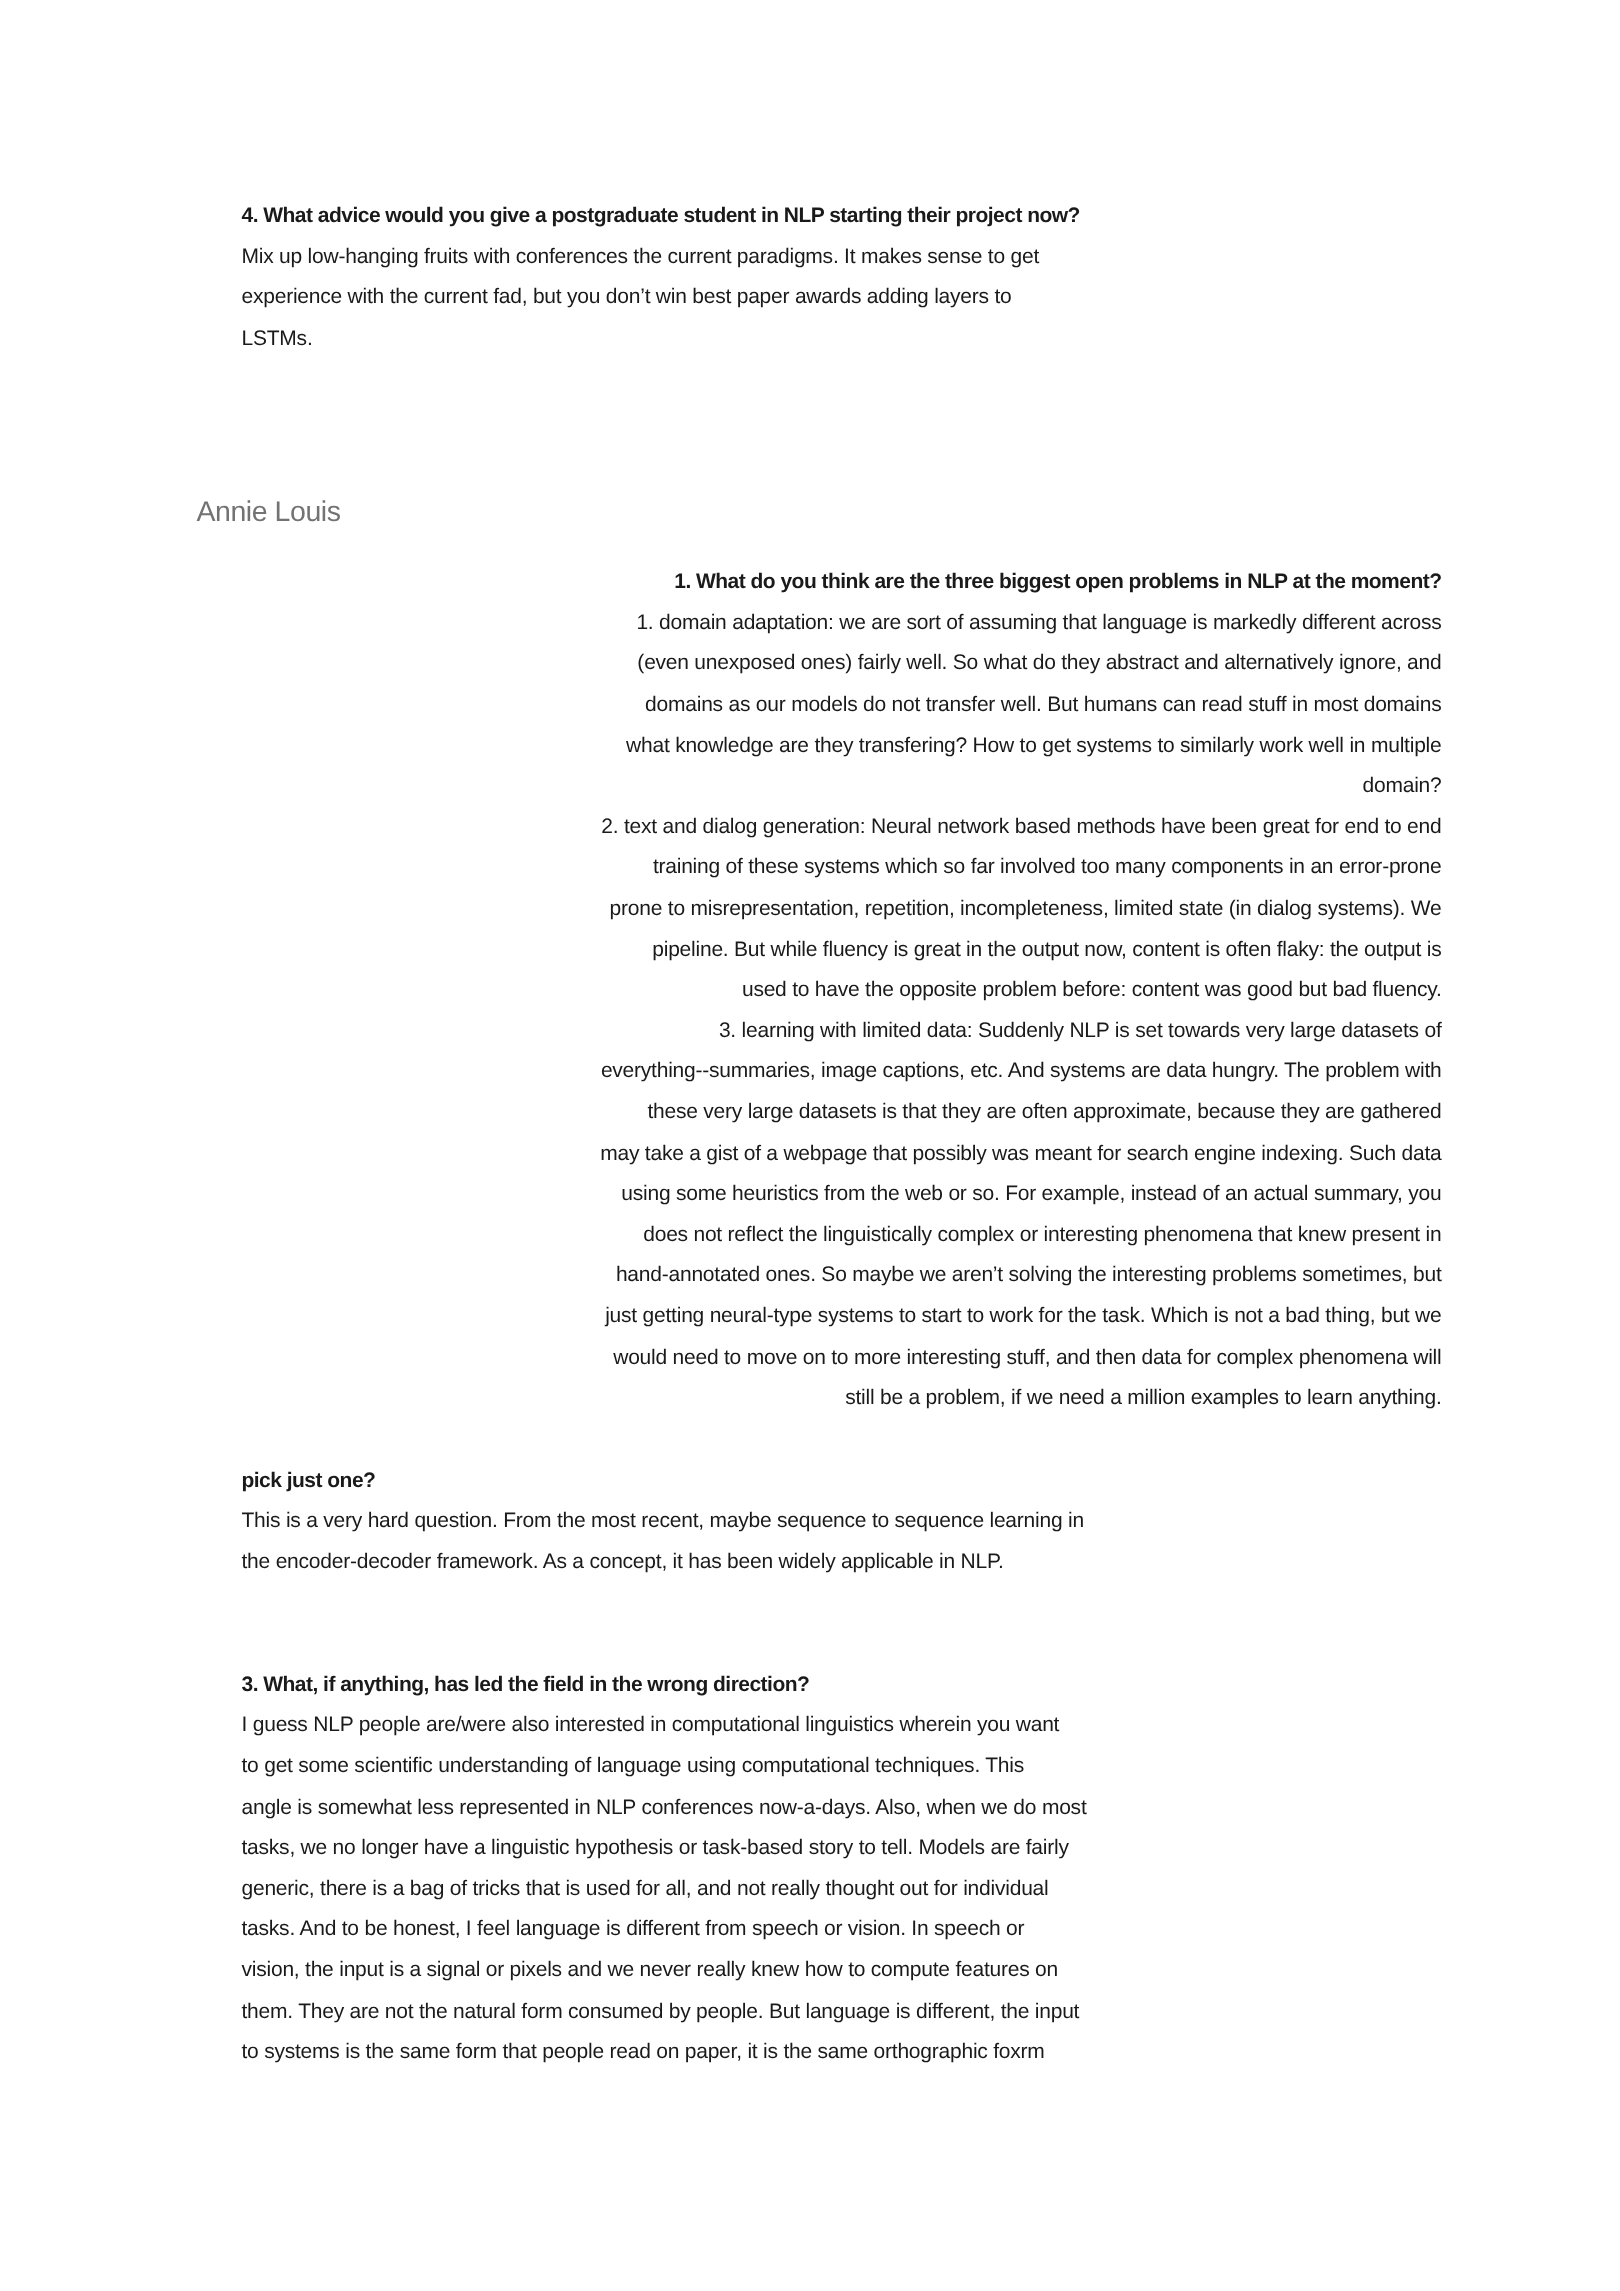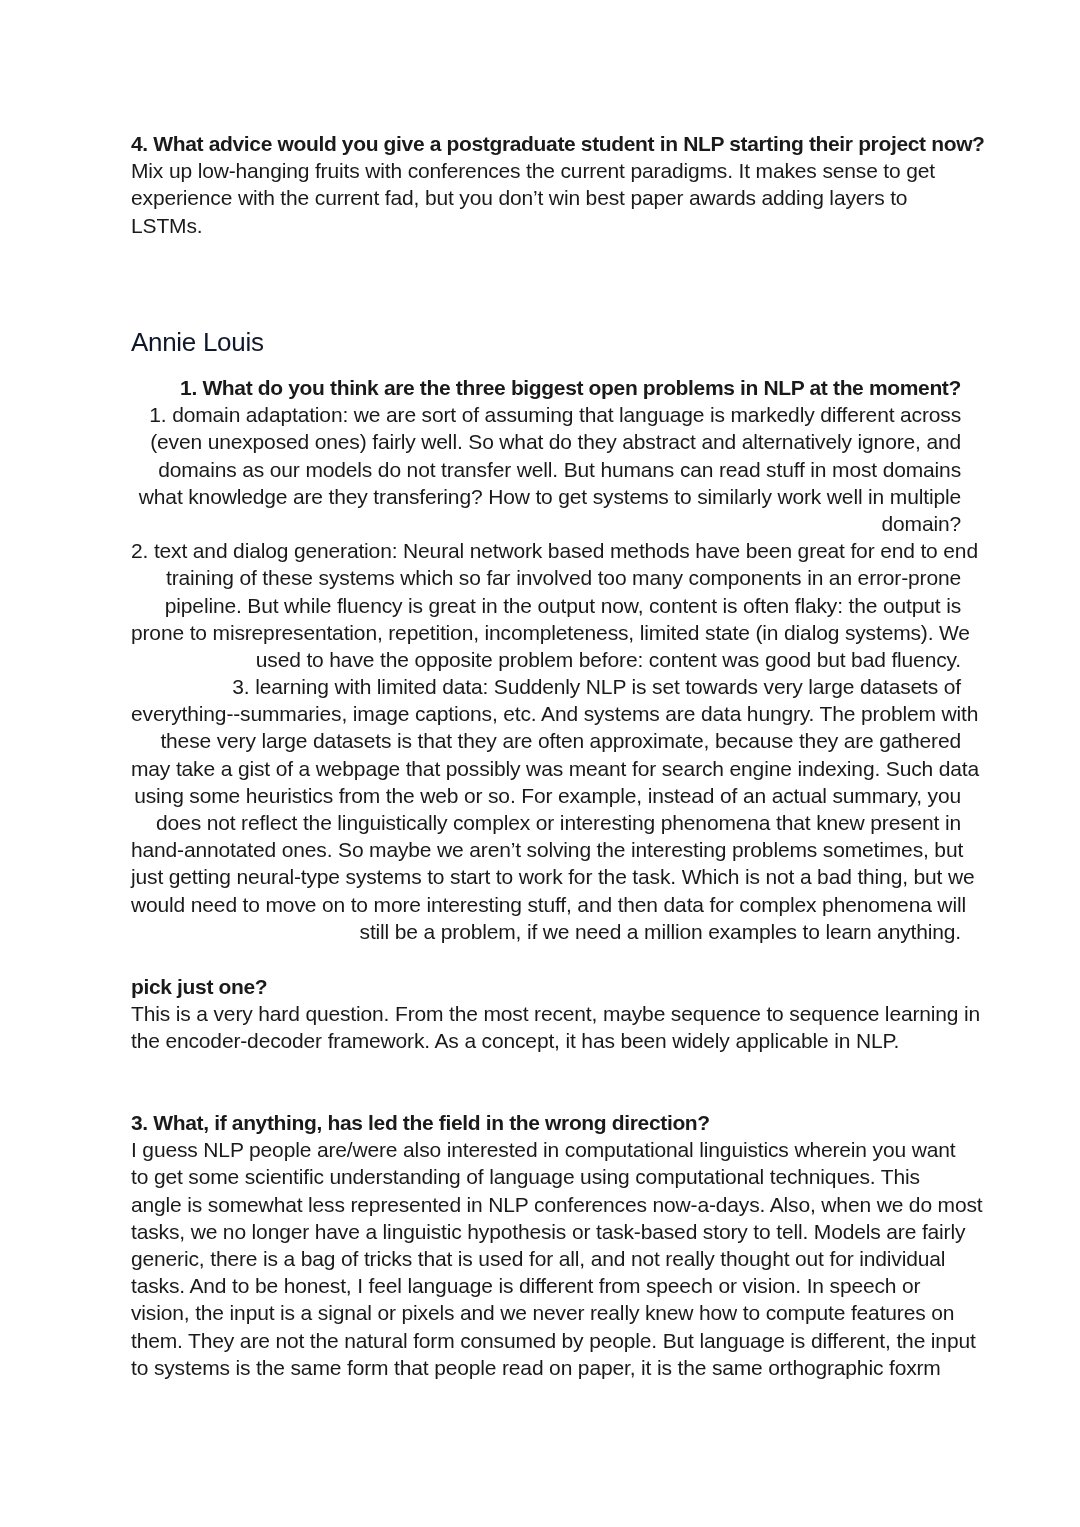--- a/index.html
+++ b/index.html
@@ -16,42 +16,43 @@
       color: #1a1a1a;
     }
     .page {
       position: absolute;
       left: 131px;
       top: 130px;
       width: 830px;
     }
     .line {
       display: block;
-      font-size: 21px;
+      font-size: 14px;
       line-height: 27.2px;
       height: 27.2px;
       white-space: nowrap;
       letter-spacing: -0.15px;
+      margin-left: 30px;
     }
     .q .line {
       font-weight: bold;
       letter-spacing: -0.35px;
     }
     .section {
       position: absolute;
       left: 0;
       width: 830px;
     }
     .heading {
       position: absolute;
       left: 0;
-      font-size: 26px;
+      font-size: 19px;
       line-height: 36px;
       font-weight: normal;
-      color: #0f172a;
+      color: #737373;
       letter-spacing: -0.3px;
       margin: 0;
     }
   </style>
 </head>
 <body>
 
 <div class="page">
 
   <div class="section" style="top:0px;">
@@ -72,22 +73,22 @@
       <span class="line">1. What do you think are the three biggest open problems in NLP at the moment?</span>
     </div>
     <div class="a">
       <span class="line">1. domain adaptation: we are sort of assuming that language is markedly different across</span>
       <span class="line">(even unexposed ones) fairly well. So what do they abstract and alternatively ignore, and</span>
       <span class="line">domains as our models do not transfer well. But humans can read stuff in most domains</span>
       <span class="line">what knowledge are they transfering? How to get systems to similarly work well in multiple</span>
       <span class="line">domain?</span>
       <span class="line">2. text and dialog generation: Neural network based methods have been great for end to end</span>
       <span class="line">training of these systems which so far involved too many components in an error-prone</span>
+      <span class="line">prone to misrepresentation, repetition, incompleteness, limited state (in dialog systems). We</span>
       <span class="line">pipeline. But while fluency is great in the output now, content is often flaky: the output is</span>
-      <span class="line">prone to misrepresentation, repetition, incompleteness, limited state (in dialog systems). We</span>
       <span class="line">used to have the opposite problem before: content was good but bad fluency.</span>
       <span class="line">3. learning with limited data: Suddenly NLP is set towards very large datasets of</span>
       <span class="line">everything--summaries, image captions, etc. And systems are data hungry. The problem with</span>
       <span class="line">these very large datasets is that they are often approximate, because they are gathered</span>
       <span class="line">may take a gist of a webpage that possibly was meant for search engine indexing. Such data</span>
       <span class="line">using some heuristics from the web or so. For example, instead of an actual summary, you</span>
       <span class="line">does not reflect the linguistically complex or interesting phenomena that knew present in</span>
       <span class="line">hand-annotated ones. So maybe we aren’t solving the interesting problems sometimes, but</span>
       <span class="line">just getting neural-type systems to start to work for the task. Which is not a bad thing, but we</span>
       <span class="line">would need to move on to more interesting stuff, and then data for complex phenomena will</span>

